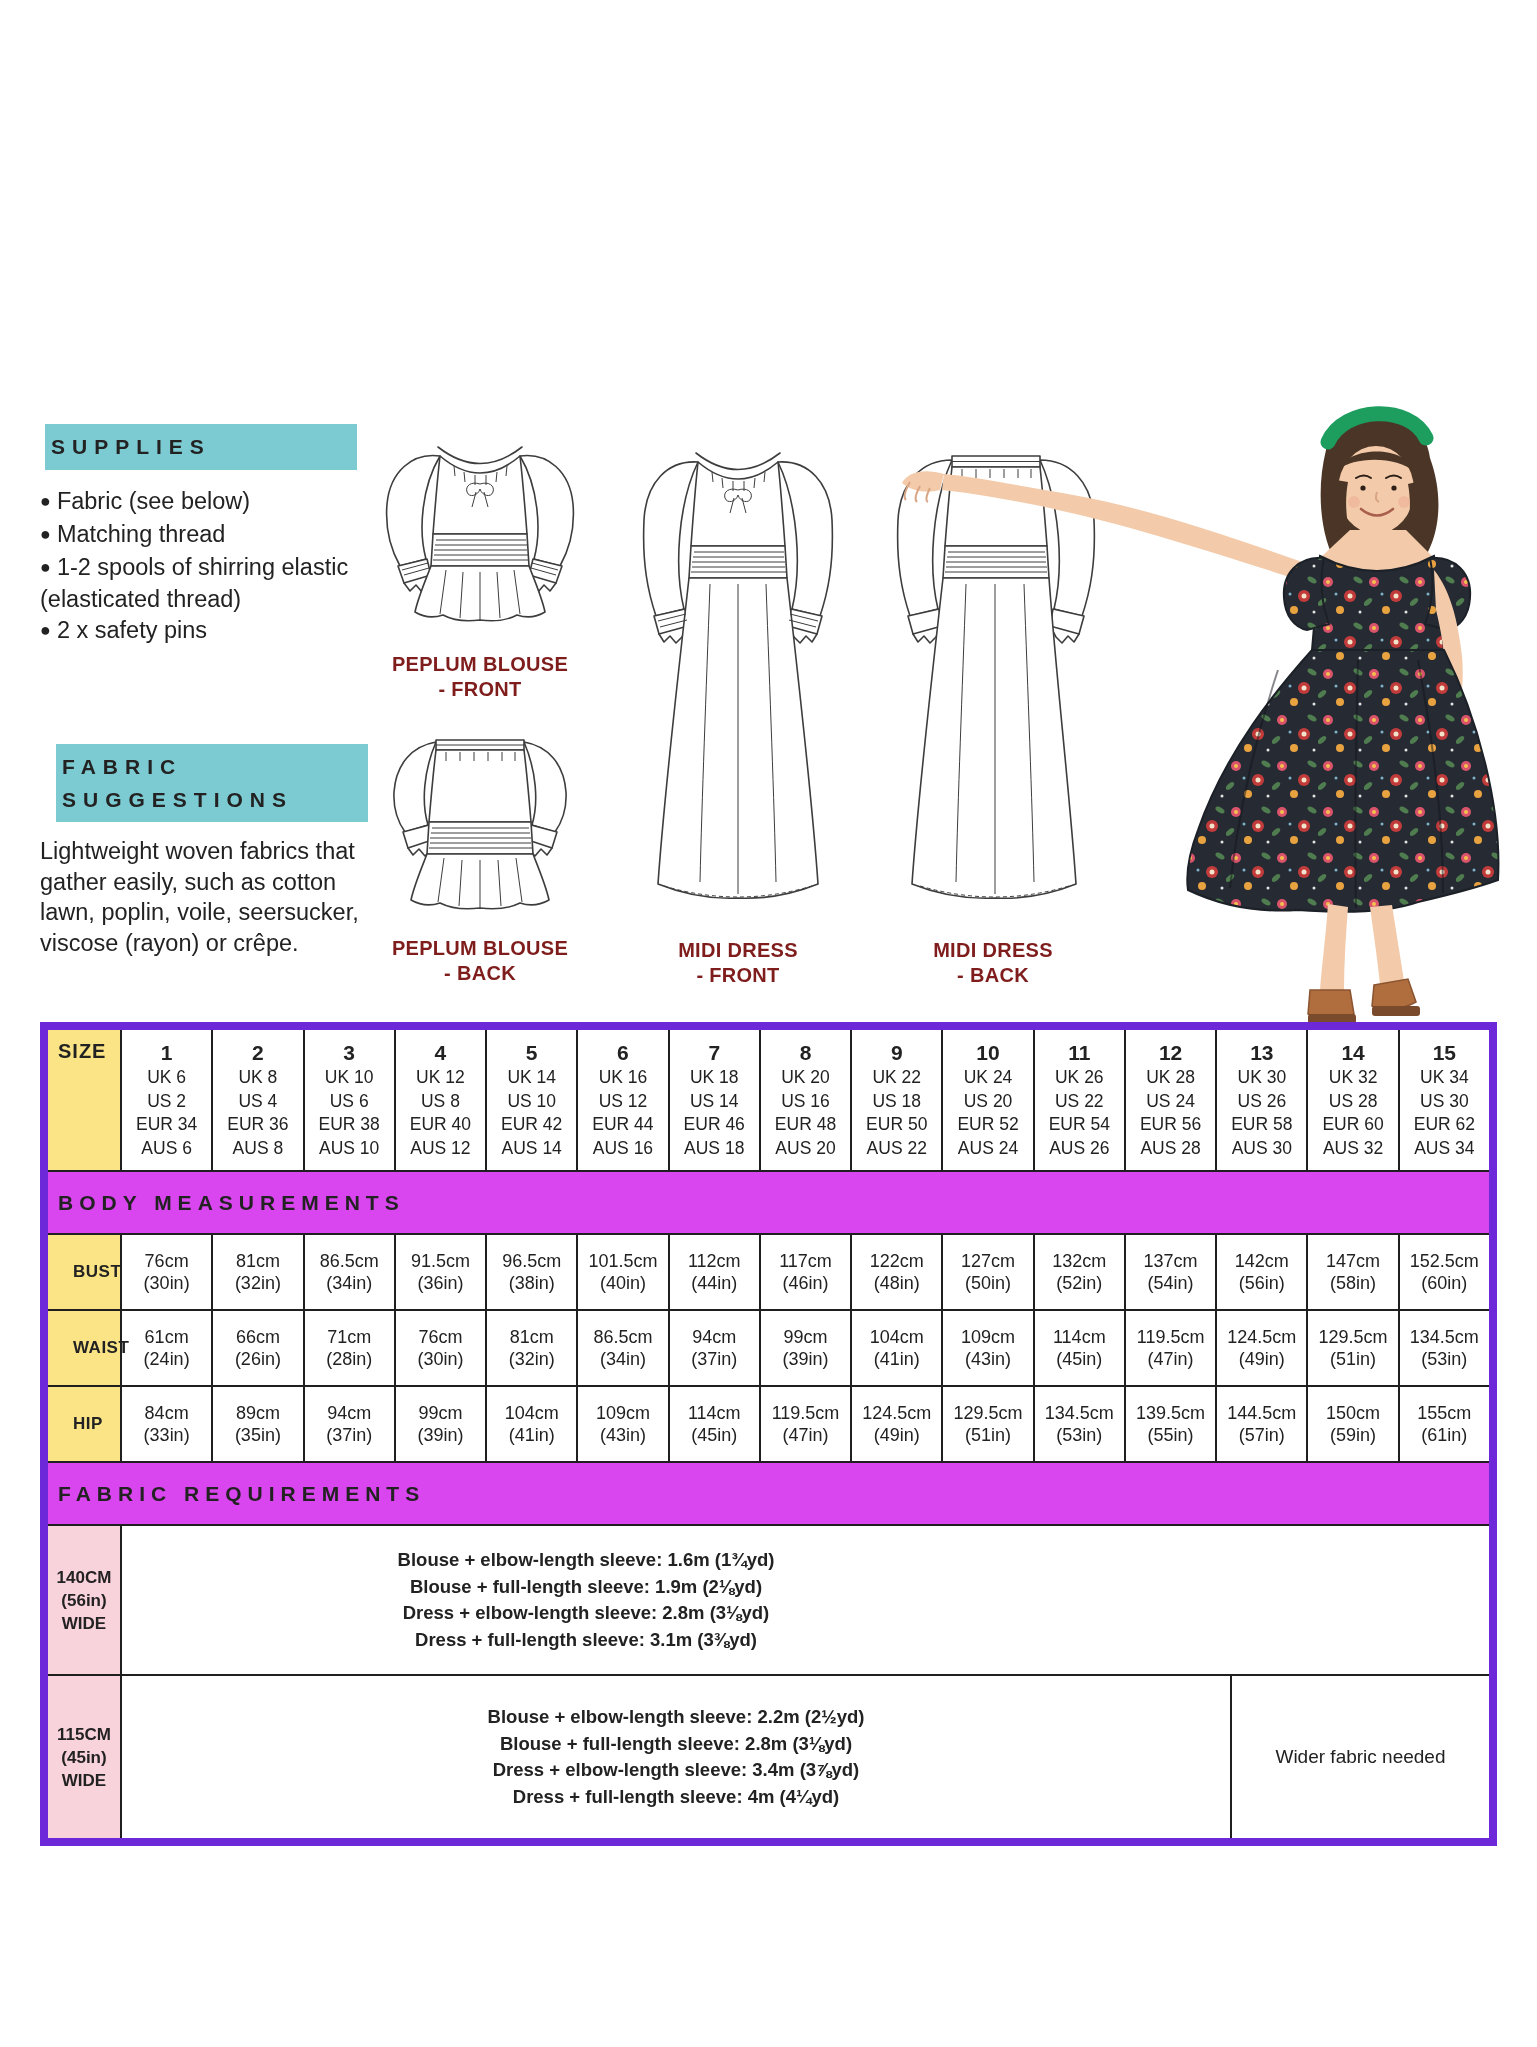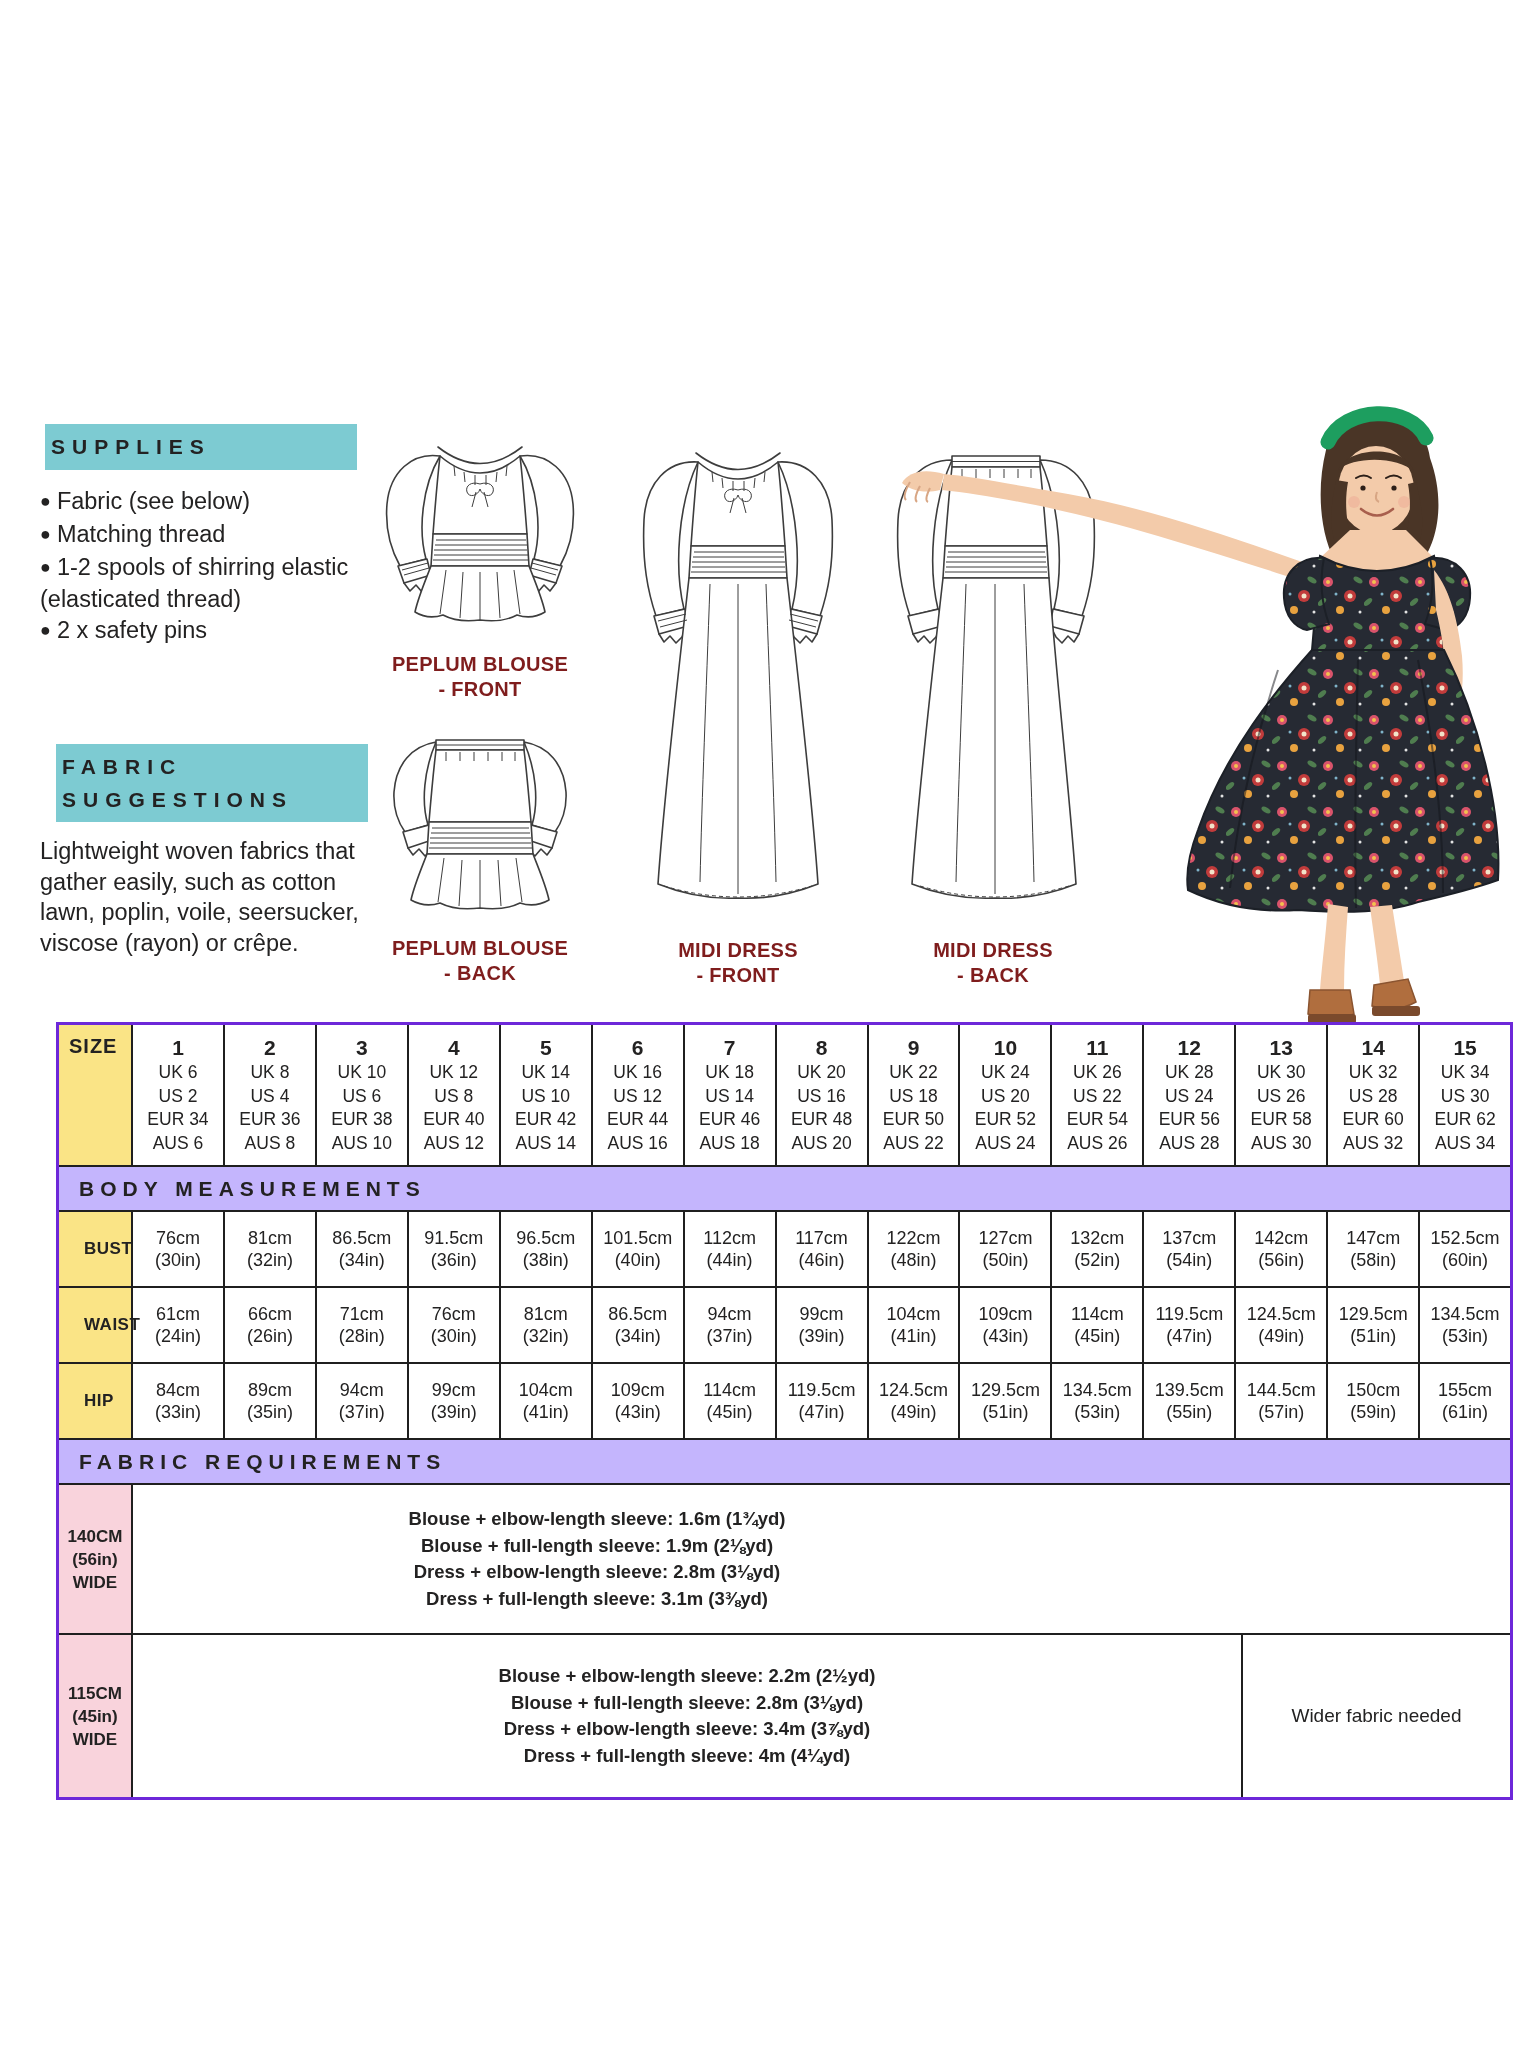--- a/index.html
+++ b/index.html
@@ -17,30 +17,30 @@
   #fs-body{left:40px;top:836px;width:330px;font-size:23.5px;line-height:30.5px}
   
   .draw-label{text-align:center;font-weight:600;font-size:20px;line-height:25px;letter-spacing:.3px;color:#7f1d1d}
   #lbl-bf{left:358px;top:652px;width:244px}
   #lbl-bb{left:352px;top:936px;width:256px}
   #lbl-df{left:612px;top:938px;width:252px}
   #lbl-db{left:864px;top:938px;width:258px}
   
   .tech path,.tech line,.tech polyline{vector-effect:non-scaling-stroke}
   
-  #sheet-table{left:56px;top:1022px;width:1457px;border:3px solid #6d28d9;background:#fff}
+  #sheet-table{left:40px;top:1022px;width:1457px;border:8px solid #6d28d9;background:#fff}
   .trow{display:flex}
   .bordered-top{border-top:2.5px solid #1f1f1f}
   .lcell{width:72px;background:#fae486;flex:none}
   .size-corner{font-weight:700;font-size:20px;padding:10px 0 0 10px;letter-spacing:1px}
   .scell{flex:1;border-left:2.5px solid #1f1f1f;text-align:center;padding-top:9px}
   .sn{font-weight:700;font-size:21px;line-height:27px}
   .sl{font-size:17.5px;line-height:23.5px}
   .row-sizes{height:140px}
-  .tband{height:45px;background:#c4b5fd;border-top:2.5px solid #1f1f1f;font-weight:700;font-size:21px;letter-spacing:6px;display:flex;align-items:center;padding-left:20px}
+  .tband{height:63px;background:#d946ef;border-top:2.5px solid #1f1f1f;font-weight:700;font-size:21px;letter-spacing:6px;display:flex;align-items:center;padding-left:10px}
   .mrow{height:76px}
   .mlabel{display:flex;align-items:center;padding-left:25px;font-weight:700;font-size:17px;letter-spacing:.5px}
   .mcell{flex:1;border-left:2.5px solid #1f1f1f;display:flex;align-items:center;justify-content:center;text-align:center;font-size:18px;line-height:22px}
   .frrow1{height:150px}
   .frrow2{height:164px}
   .frlabel{width:72px;flex:none;background:#f9d3dc;display:flex;align-items:center;justify-content:center;text-align:center;font-weight:700;font-size:17px;line-height:23px}
   .frcell{border-left:2.5px solid #1f1f1f;display:flex;align-items:center;justify-content:center;text-align:center;font-weight:700;font-size:18.5px;line-height:26.5px}
   .frA1{width:930px}
   .frA2{width:1110px}
   .frB{flex:1}

